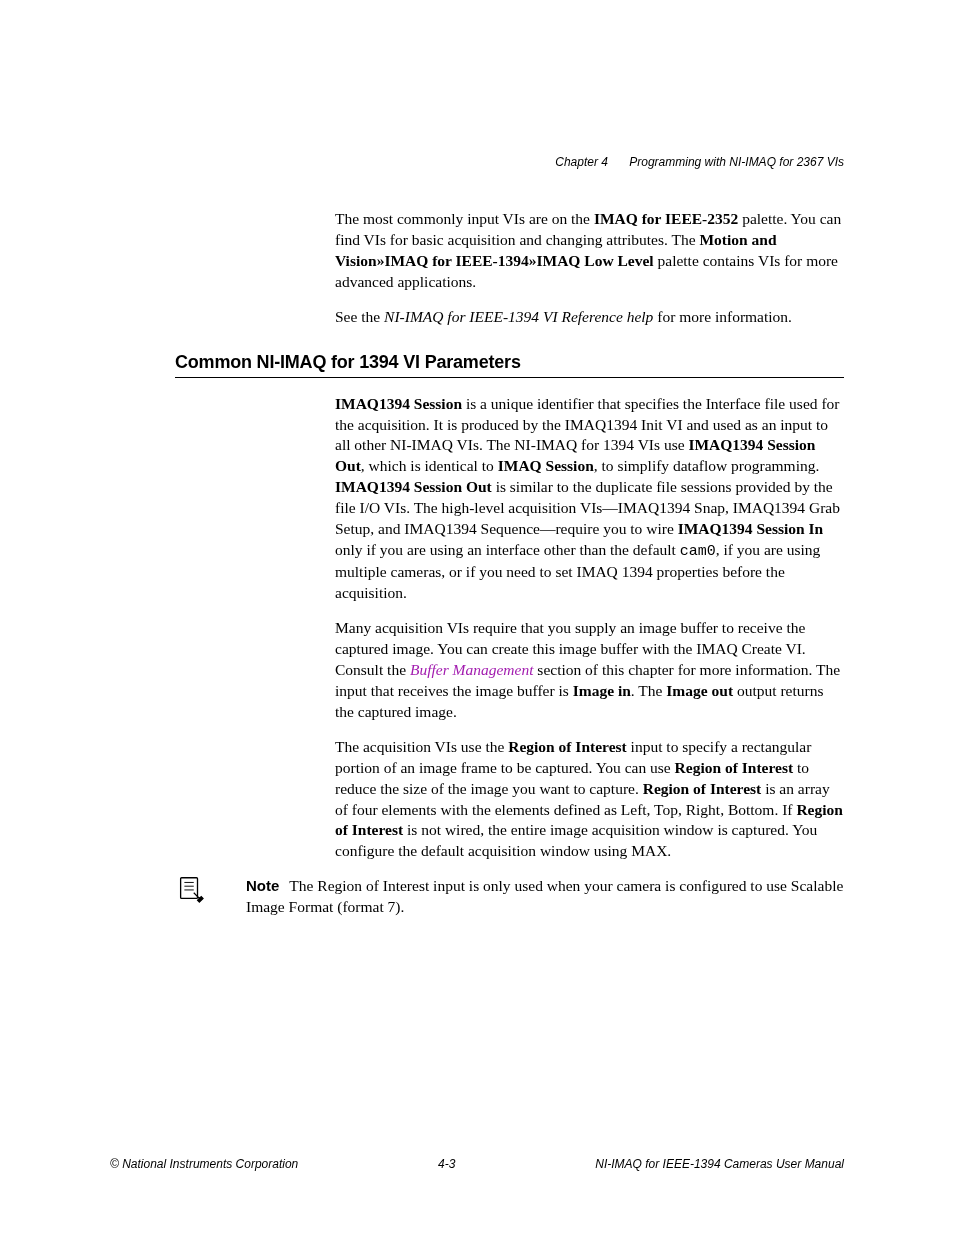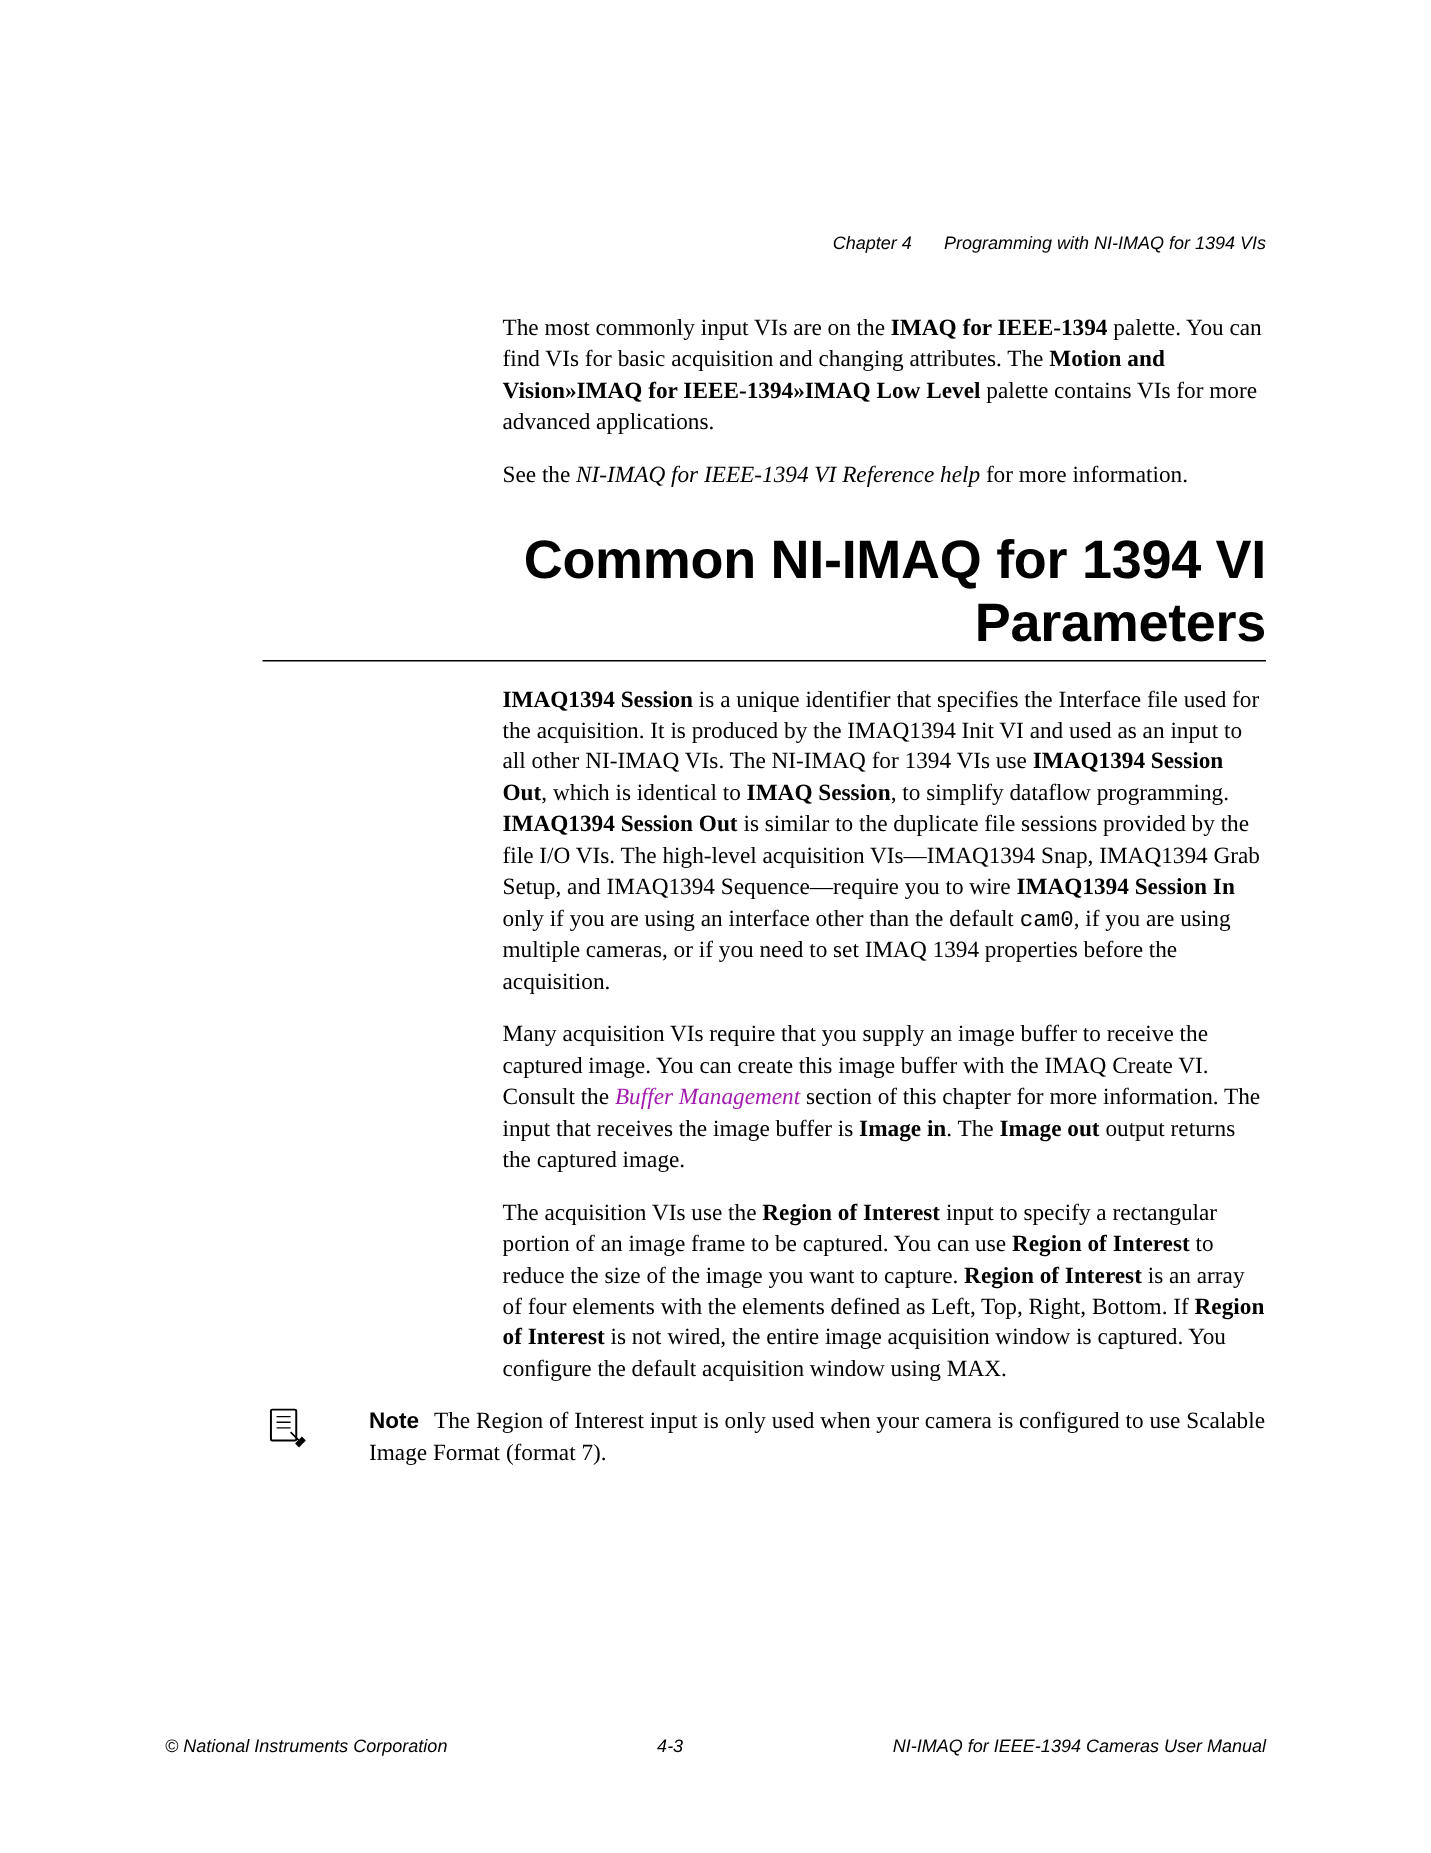--- a/index.html
+++ b/index.html
@@ -30,24 +30,23 @@
   }
   .indent-block {
     margin-left: 160px;
     font-size: 15.5px;
     line-height: 1.35;
   }
   .indent-block p { margin: 0 0 14px 0; }
   .section-title {
     font-family: Arial, Helvetica, sans-serif;
     font-weight: bold;
-    font-size: 36px;
+    font-size: 18px;
     margin: 24px 0 4px 0;
     letter-spacing: -0.2px;
-    text-align: right;
   }
   .rule {
     border: 0;
     border-top: 1px solid #000;
     margin: 0 0 16px 0;
   }
   .mono { font-family: "Courier New", Courier, monospace; font-size: 15px; }
   .link { color: #a21caf; font-style: italic; text-decoration: none; }
   .note-row {
     display: flex;
@@ -84,26 +83,26 @@
     justify-content: space-between;
     text-align: center;
   }
 </style>
 </head>
 <body>
 
 <div class="page">
   <div class="running-head">
     <span class="chapnum">Chapter 4</span>
-    <span>Programming with NI-IMAQ for 1394 VIs</span>
+    <span>Programming with NI-IMAQ for 2367 VIs</span>
   </div>
 
   <div class="indent-block">
     <p>
-      <span>The most commonly input VIs are on the </span><b>IMAQ for IEEE-1394</b><span> palette. You can find VIs for basic acquisition and changing attributes. The </span><b>Motion and Vision»IMAQ for IEEE-1394»IMAQ Low Level</b><span> palette contains VIs for more advanced applications.</span>
+      <span>The most commonly input VIs are on the </span><b>IMAQ for IEEE-2352</b><span> palette. You can find VIs for basic acquisition and changing attributes. The </span><b>Motion and Vision»IMAQ for IEEE-1394»IMAQ Low Level</b><span> palette contains VIs for more advanced applications.</span>
     </p>
     <p>
       <span>See the </span><i>NI-IMAQ for IEEE-1394 VI Reference help</i><span> for more information.</span>
     </p>
   </div>
 
   <h2 class="section-title">Common NI-IMAQ for 1394 VI Parameters</h2>
   <hr class="rule">
 
   <div class="indent-block">

